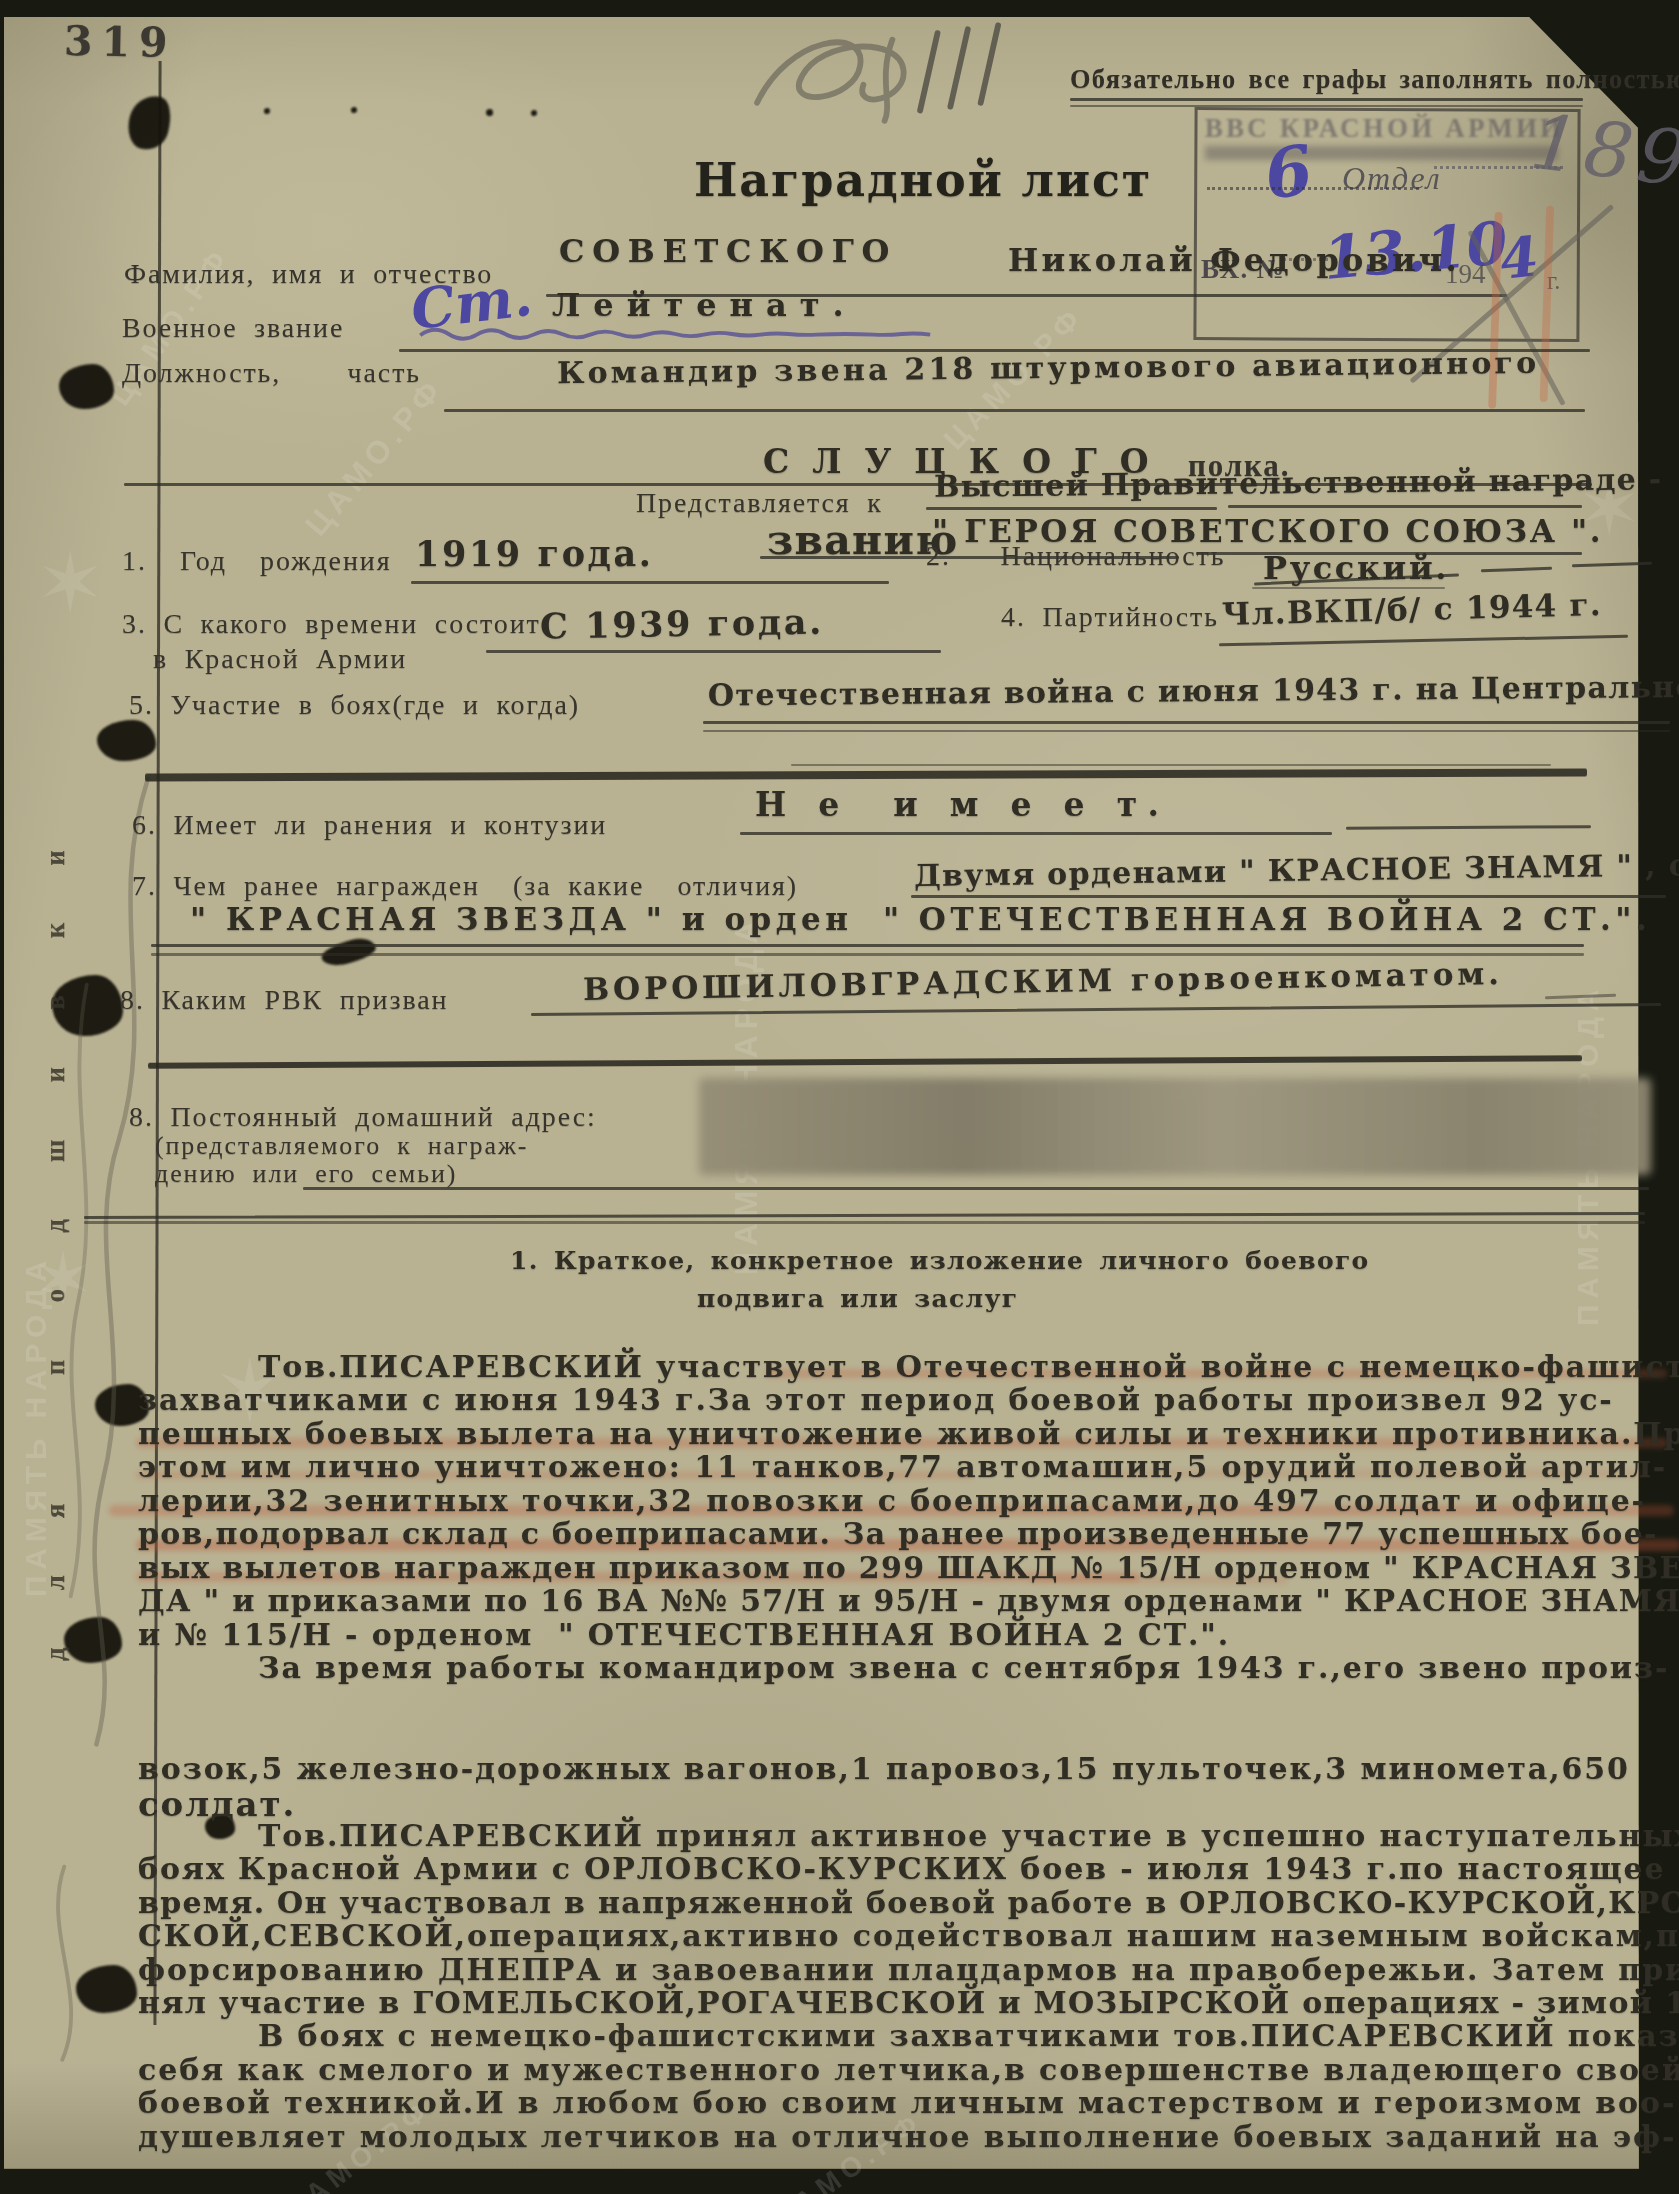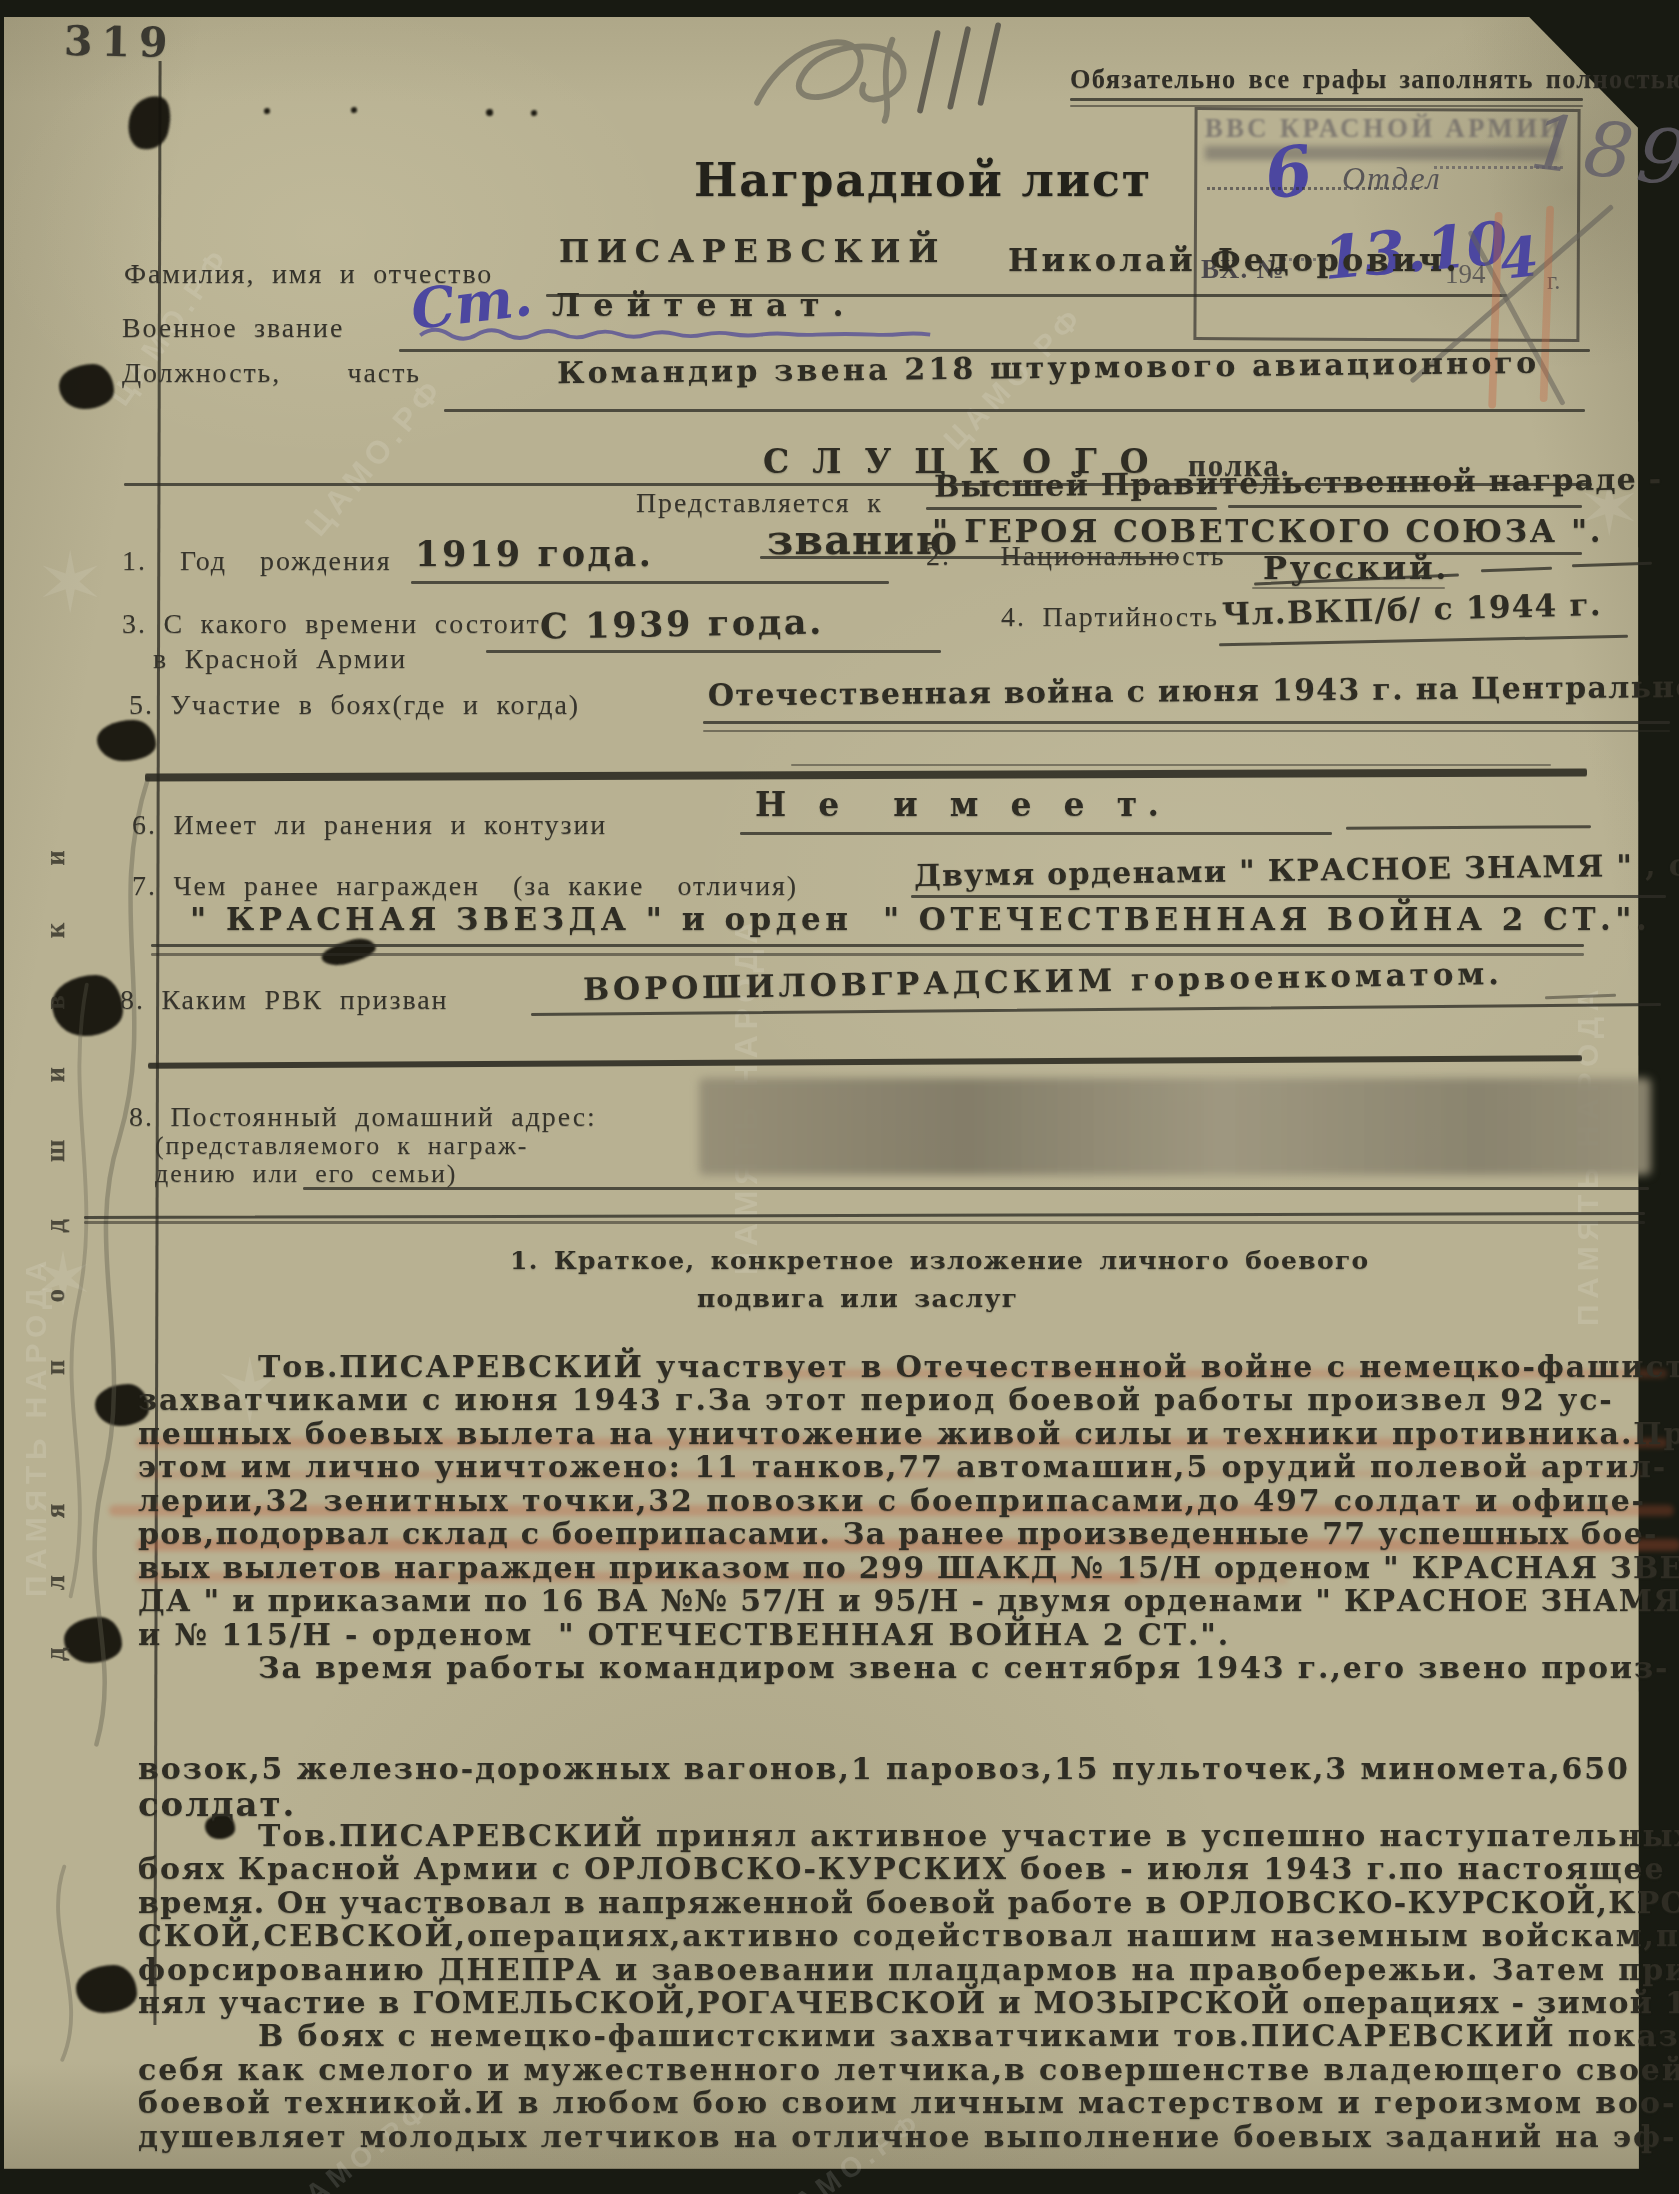--- a/index.html
+++ b/index.html
@@ -98,21 +98,21 @@
   <div class="dots" style="left:1283px;top:258px;width:45px;"></div>
   <div class="blue" style="position:absolute;left:1323px;top:216px;font-size:59px;transform:rotate(-5deg);">13.10</div>
   <div class="graystamp" style="position:absolute;left:1445px;top:259px;font-size:27px;color:rgba(60,58,66,.7);">194</div>
   <div class="blue" style="position:absolute;left:1500px;top:225px;font-size:55px;transform:rotate(-6deg);">4</div>
   <div class="graystamp" style="position:absolute;left:1547px;top:267px;font-size:24.5px;color:rgba(60,58,66,.7);">г.</div>
   <div class="pencil" style="position:absolute;left:1531px;top:106px;font-size:76px;letter-spacing:5.2px;transform:rotate(7deg);color:rgba(98,94,104,.82);">189</div>
 
   <div class="t" style="position:absolute;left:694px;top:153px;font-size:46px;letter-spacing:1.9px;color:#23221b;">Наградной лист</div>
 
   <div class="lbl" style="position:absolute;left:124px;top:258px;font-size:28px;">Фамилия, имя и отчество</div>
-  <div class="t" style="position:absolute;left:559px;top:232px;font-size:32px;letter-spacing:7.7px;">ПИСАРЕВСКИЙ</div>
+  <div class="t" style="position:absolute;left:559px;top:232px;font-size:32px;letter-spacing:7.7px;">СОВЕТСКОГО</div>
   <div class="t" style="position:absolute;left:1008px;top:241px;font-size:32px;letter-spacing:3.2px;">Николай Федорович.</div>
   <div class="ul" style="left:546px;top:294px;width:961px;"></div>
   <svg class="abs" style="left:1384px;top:187px;" width="264" height="251" viewBox="0 0 410 390">
     <line x1="45" y1="300" x2="352" y2="32" stroke="rgba(100,96,90,.60)" stroke-width="8" stroke-linecap="round"></line>
     <line x1="135" y1="72" x2="277" y2="335" stroke="rgba(100,96,90,.55)" stroke-width="8" stroke-linecap="round"></line>
     <line x1="178" y1="45" x2="168" y2="338" stroke="rgba(198,100,62,.38)" stroke-width="12" stroke-linecap="round"></line>
     <line x1="258" y1="35" x2="248" y2="328" stroke="rgba(198,100,62,.34)" stroke-width="12" stroke-linecap="round"></line>
   </svg>
 
   <div class="lbl" style="position:absolute;left:122px;top:312px;font-size:28px;">Военное звание</div>

